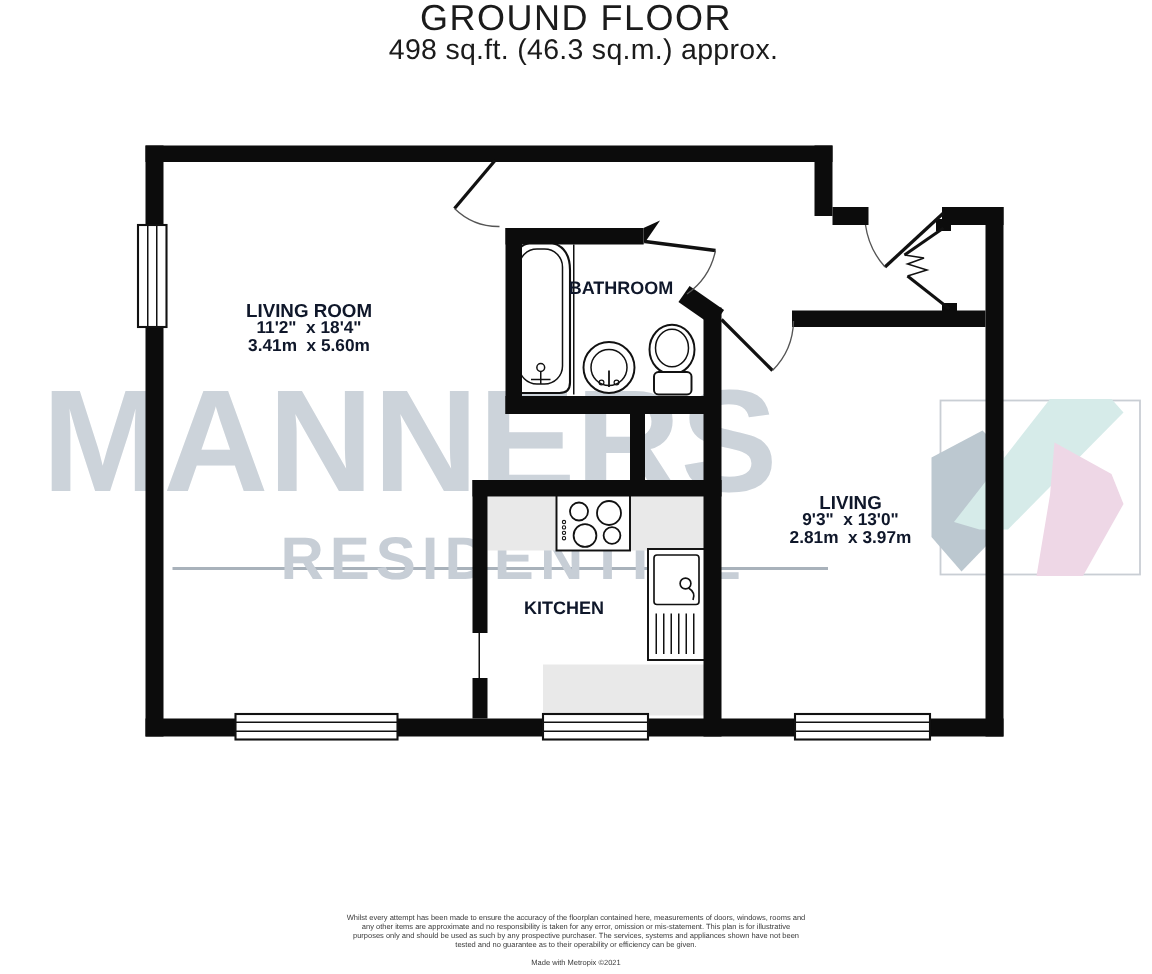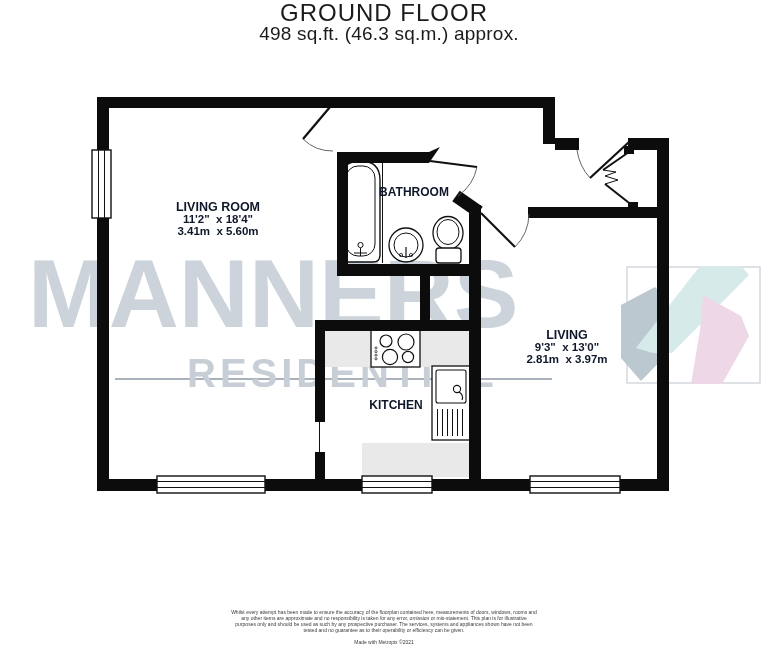--- a/index.html
+++ b/index.html
@@ -178,36 +178,36 @@
         <polyline points="603,170 616,172 605,176 618,180 605,184" stroke-width="1" fill="none"></polyline>
       </g>
     </g>
   </svg>
 
   <div class="label-layer abs title-block" style="position:absolute;">
     <div class="title-floor">GROUND FLOOR</div>
     <div class="title-area">498 sq.ft. (46.3 sq.m.) approx.</div>
   </div>
 
-  <div class="abs label-layer room-label" style="left:148px;top:201px;width:140px;">
+  <div class="abs label-layer room-label" style="left:136px;top:201px;width:140px;">
     <div class="room-name">LIVING ROOM</div>
     <div class="room-dim">11'2"  x 18'4"</div>
     <div class="room-dim">3.41m  x 5.60m</div>
   </div>
 
   <div class="abs label-layer room-label" style="left:372px;top:186px;width:84px;">
     <div class="room-name" style="font-size:12px;">BATHROOM</div>
   </div>
 
   <div class="abs label-layer room-label" style="left:497px;top:329px;width:140px;">
     <div class="room-name">LIVING</div>
     <div class="room-dim">9'3"  x 13'0"</div>
     <div class="room-dim">2.81m  x 3.97m</div>
   </div>
 
-  <div class="abs label-layer room-label" style="left:356px;top:399px;width:80px;">
+  <div class="abs label-layer room-label" style="left:336px;top:399px;width:80px;">
     <div class="room-name" style="font-size:12px;">KITCHEN</div>
   </div>
 
   <div class="abs label-layer footer-disclaimer">Whilst every attempt has been made to ensure the accuracy of the floorplan contained here, measurements of doors, windows, rooms and any other items are approximate and no responsibility is taken for any error, omission or mis-statement. This plan is for illustrative purposes only and should be used as such by any prospective purchaser. The services, systems and appliances shown have not been tested and no guarantee as to their operability or efficiency can be given.</div>
   <div class="abs label-layer footer-credit">Made with Metropix ©2021</div>
 
 </div>
 
 </body></html>

